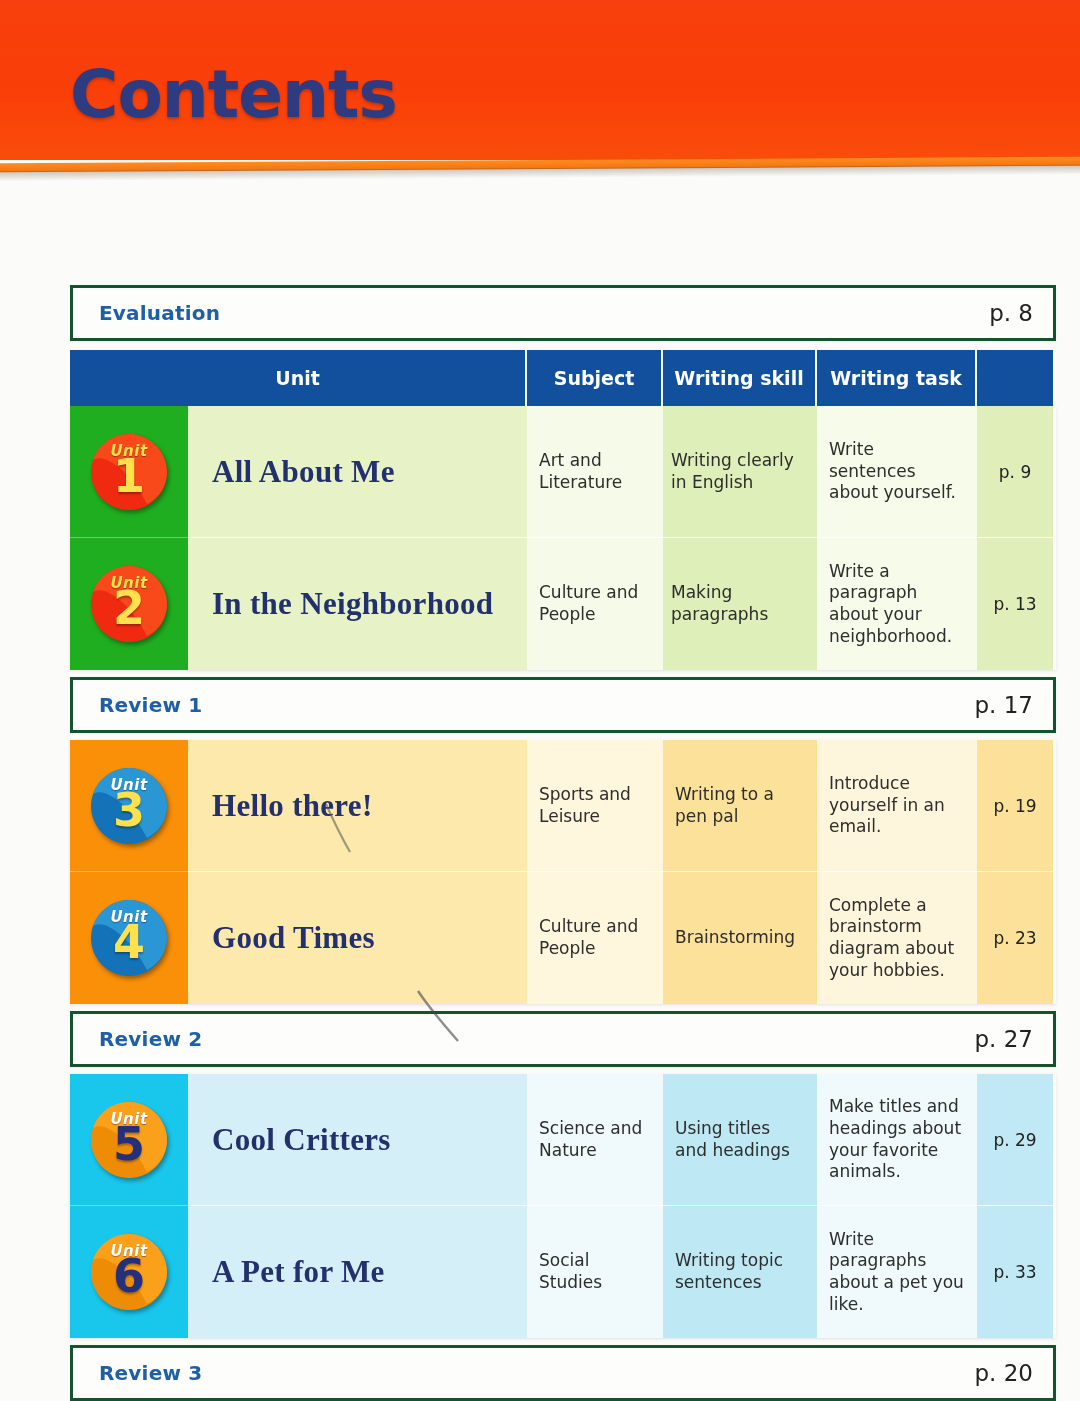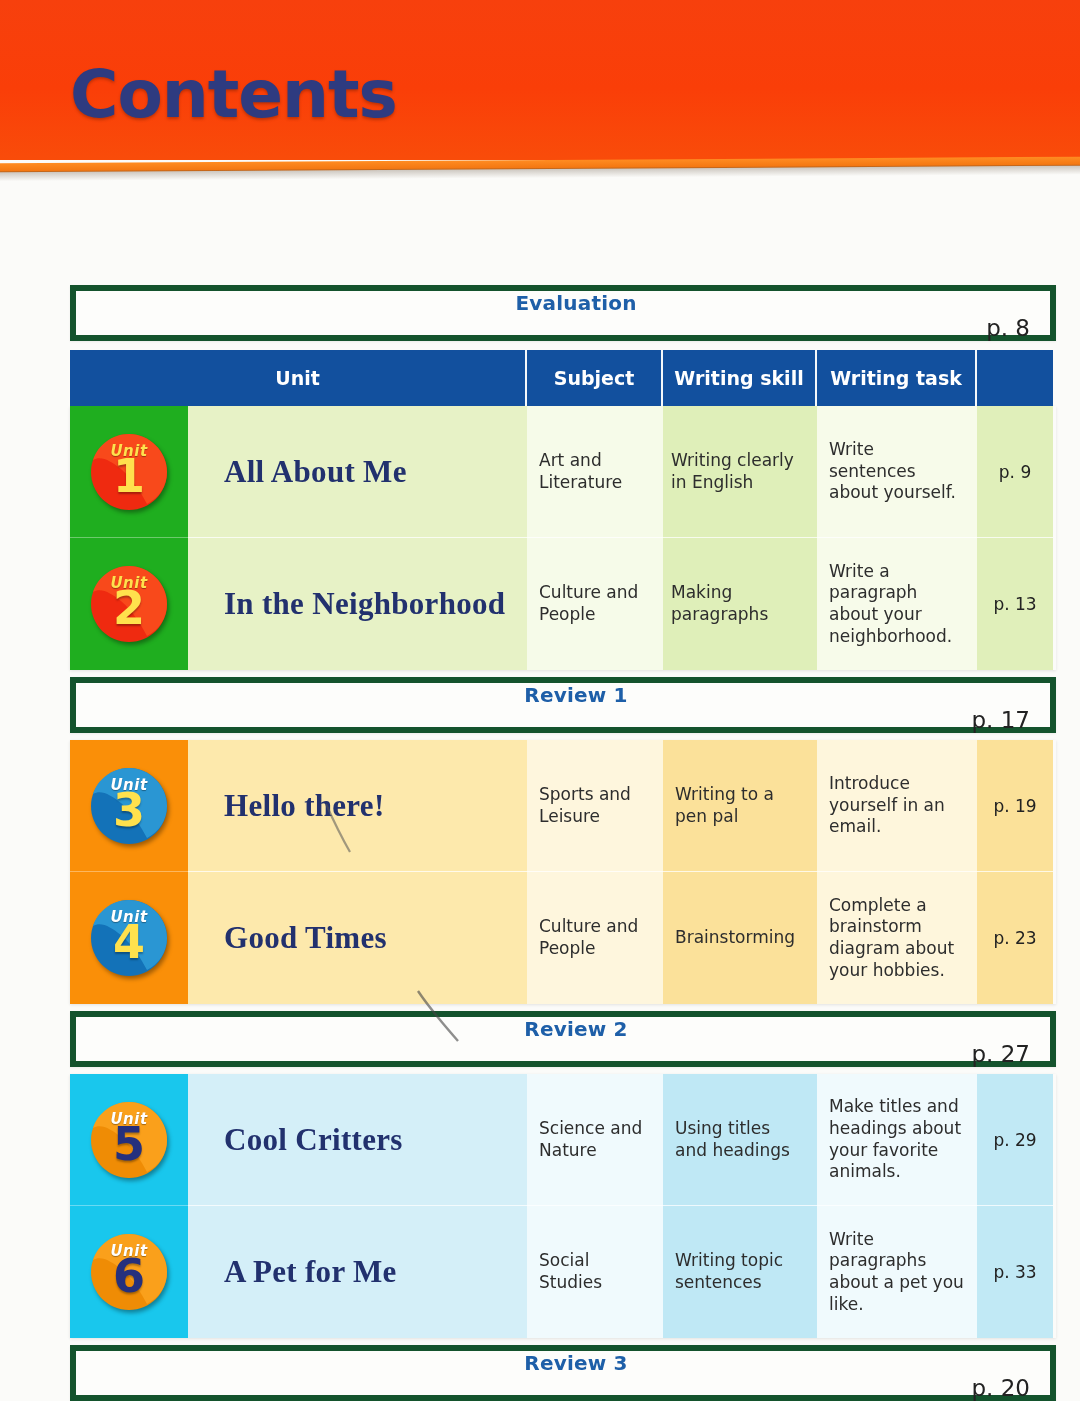--- a/index.html
+++ b/index.html
@@ -48,27 +48,26 @@
   .c-band{width:118px;box-sizing:border-box;flex:none;}
   .c-title{width:339px;box-sizing:border-box;}
   .c-subject{width:136px;box-sizing:border-box;}
   .c-skill{width:154px;box-sizing:border-box;}
   .c-task{width:160px;box-sizing:border-box;}
   .c-page{width:76px;box-sizing:border-box;}
 
   
   .barrow{
     background:#fdfdfb;
-    border:6px solid #14532d;
+    border:3px solid #14532d;
     height:56px;
     display:flex;align-items:center;
     box-sizing:border-box;
     width:986px;
     box-shadow:0 1px 2px rgba(0,0,0,.06);
-    flex-direction:column;
   }
   .barrow .lbl{
     margin-left:26px;
     color:#1e5fa8;font-weight:bold;font-size:20px;
     font-family:"DejaVu Sans", sans-serif;
     letter-spacing:.2px;
   }
   .barrow .pg{
     margin-left:auto;margin-right:20px;
     color:#222;font-size:23px;
@@ -97,21 +96,21 @@
   .urow > div{
     display:flex;align-items:center;
     box-sizing:border-box;
     border-bottom:1px solid rgba(255,255,255,.75);
   }
   .urow .band{
     justify-content:center;
     border-bottom:1px solid rgba(255,255,255,.35);
   }
   .urow .title{
-    padding-left:36px;
+    padding-left:24px;
     font-family:"Liberation Serif", serif;
     font-weight:bold;
     font-size:31px;
     color:#22316e;
     letter-spacing:.3px;
   }
   .urow .cell{
     padding:0 12px;
     font-size:17px;
     color:#2d2d2d;

